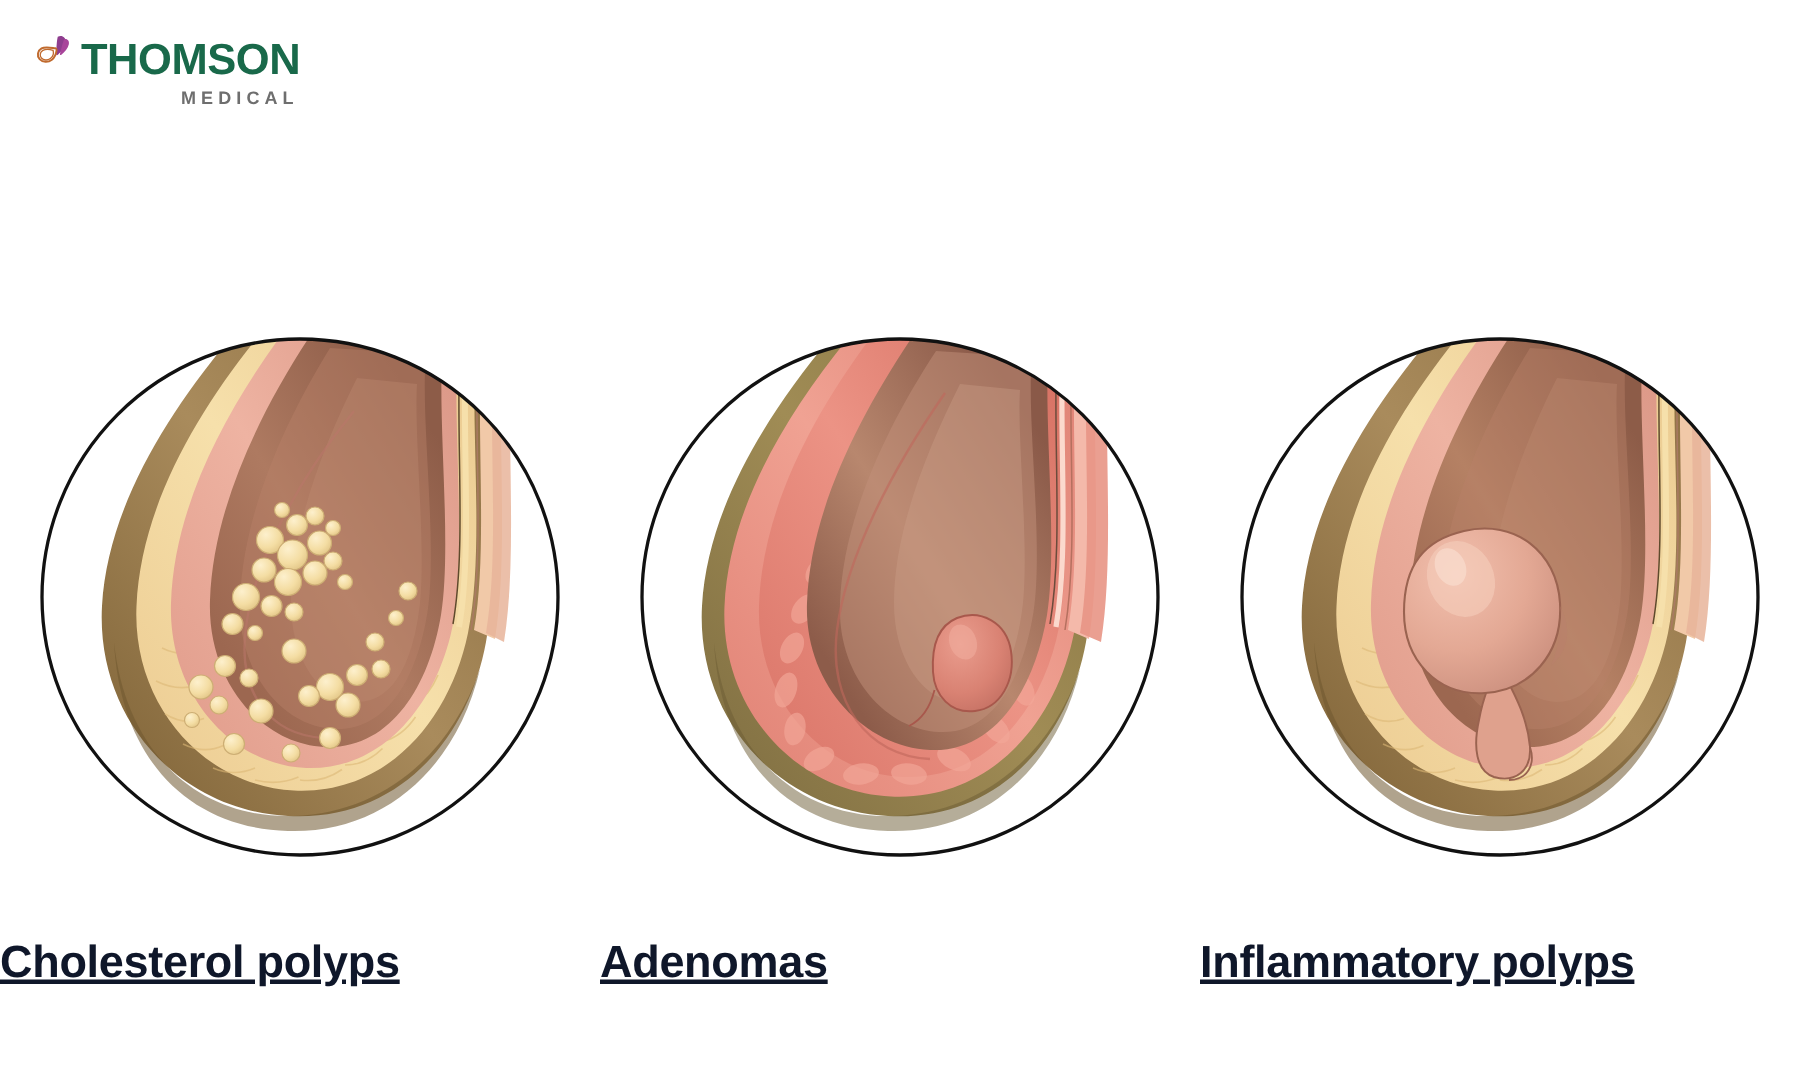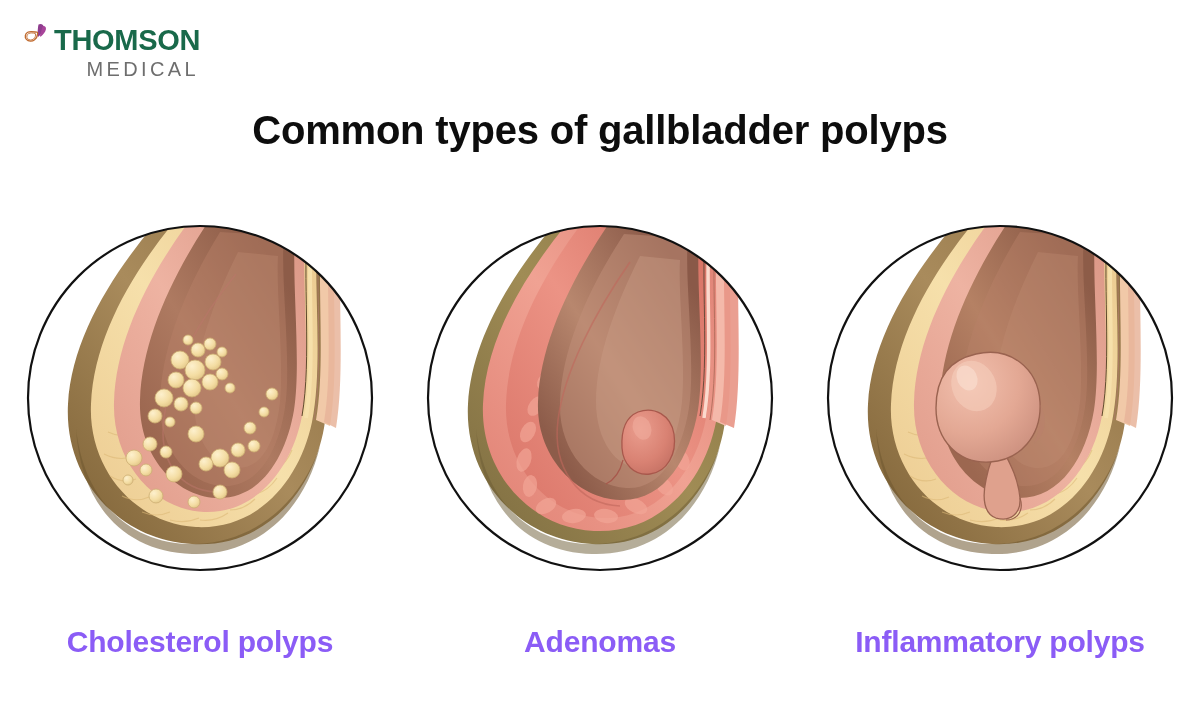--- a/index.html
+++ b/index.html
@@ -14,21 +14,21 @@
 
   
   .logo { position:absolute; left:22px; top:20px; display:flex; align-items:flex-start; }
   .logo-mark { width:30px; height:34px; margin-top:2px; margin-right:2px; flex:0 0 auto; }
   .logo-text { display:flex; flex-direction:column; line-height:1; padding-top:6px; }
   .logo-thomson {
     font-size:29px; font-weight:bold; letter-spacing:-0.3px;
     color:#19694a; font-family:"Liberation Sans", sans-serif;
   }
   .logo-medical {
-    font-size:20px; font-weight:normal; letter-spacing:3.4px;
+    font-size:12px; font-weight:bold; letter-spacing:3.4px;
     color:#6e6e6e; text-align:right; margin-top:4px; padding-right:1px;
   }
 
   
   .title {
     position:absolute; left:0; top:108px; width:1200px;
     text-align:center; font-size:40px; font-weight:bold;
     color:#0d0d0d; letter-spacing:-0.2px;
   }
 
@@ -40,22 +40,22 @@
   .figure { width:400px; display:flex; flex-direction:column; align-items:center; }
   .circle-wrap { width:352px; height:352px; position:relative; }
   .circle-wrap svg { display:block; width:100%; height:100%; }
 
   
   .captions {
     position:absolute; left:0; top:612px; width:1200px; height:60px;
     display:flex; justify-content:center; align-items:center;
   }
   .caption {
-    width:400px; text-align:center;
-    font-size:30px; font-weight:bold; color:#8b5cf6; letter-spacing:-0.2px;
+    width:400px; text-align:left;
+    font-size:30px; font-weight:bold; color:#0f172a; letter-spacing:-0.2px;text-decoration:underline;
   }
 </style>
 </head>
 <body>
 
 <div class="page">
 
   <div class="logo">
     <span class="logo-mark">
       <svg viewBox="0 0 30 34" xmlns="http://www.w3.org/2000/svg">
@@ -64,21 +64,20 @@
         <path d="M14.6 10.2c0.8-0.2 1.2 0.5 1.1 1.4-0.3 2.4-1.3 4.8-3.1 6.2-2.5 2-6.2 1.8-8.2-0.4-2-2.2-1.3-5.6 1.3-7.1 2.4-1.4 6.1-0.5 8.9-0.1z" fill="none" stroke="#c06a2e" stroke-width="1.3" stroke-linejoin="round"></path>
         <path d="M13.4 11.6c0.5 1.9-0.2 4.2-1.8 5.4-1.9 1.5-4.6 1.3-6-0.3-1.4-1.6-0.9-4 1-5.1 1.8-1 4.5-0.8 6.8 0z" fill="#ffffff" stroke="#c06a2e" stroke-width="0.9"></path>
       </svg>
     </span>
     <span class="logo-text">
       <span class="logo-thomson">THOMSON</span>
       <span class="logo-medical">MEDICAL</span>
     </span>
   </div>
 
-  <h1 class="title">Common types of gallbladder polyps</h1>
 
   <div class="figures">
 
     <div class="figure">
       <div class="circle-wrap">
         <svg viewBox="0 0 352 352" xmlns="http://www.w3.org/2000/svg">
           <defs>
             <clipPath id="c1">
                 <circle cx="176" cy="176" r="172"></circle>
               </clipPath>

